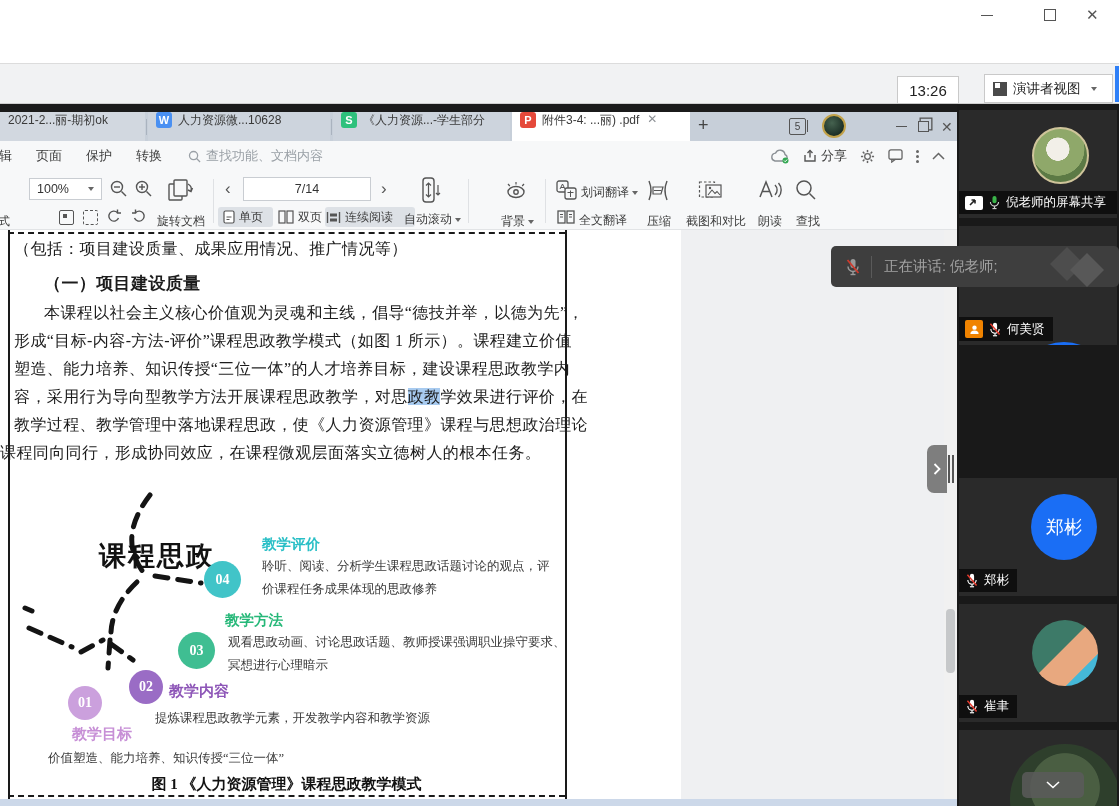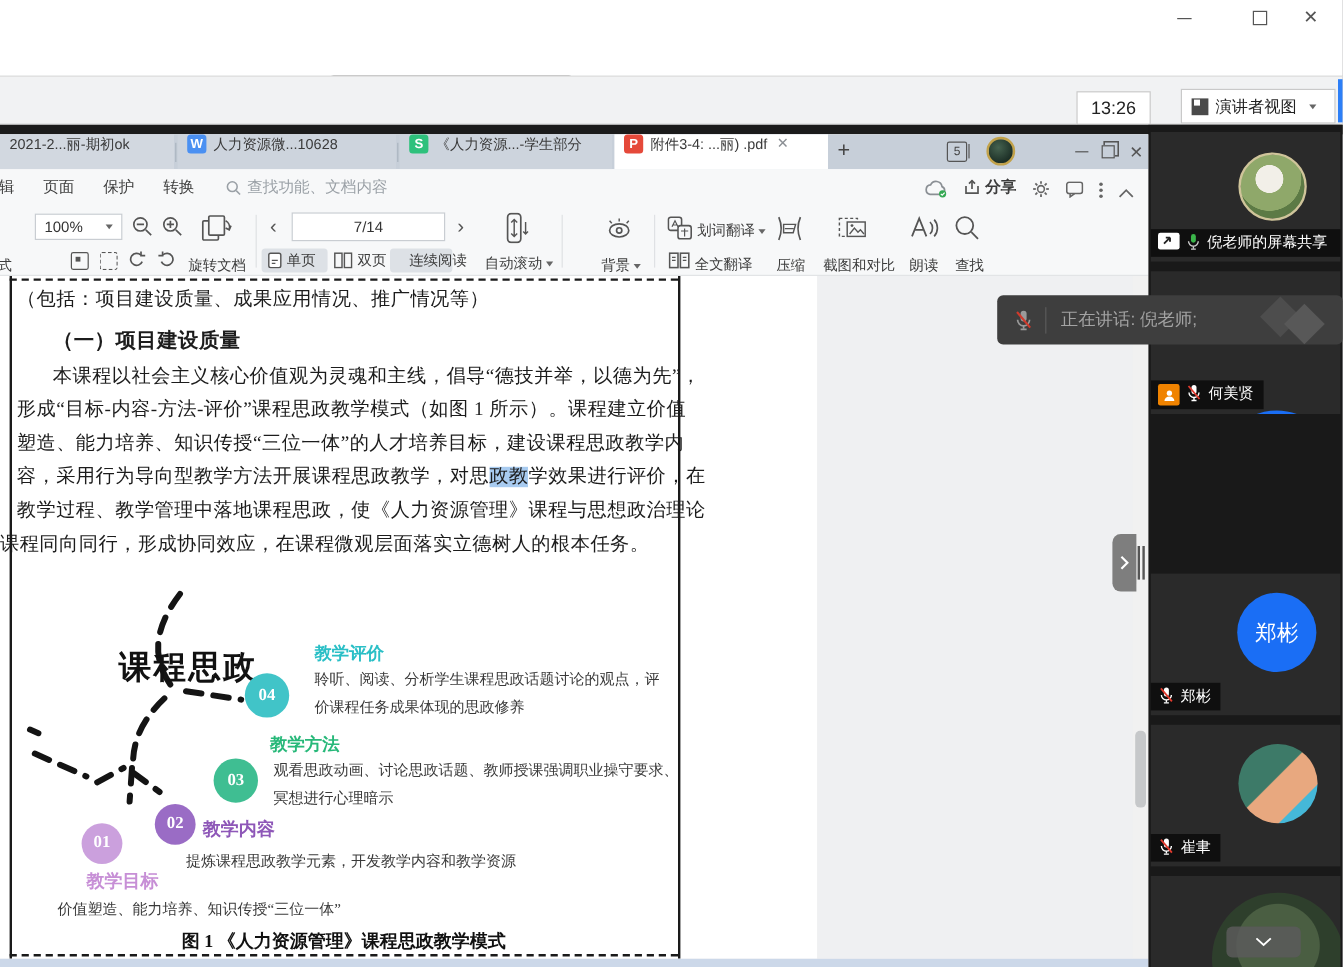--- a/index.html
+++ b/index.html
@@ -46,21 +46,21 @@
   .tborder-dash{position:absolute;height:0;border-top:2px dashed #1a1a1a;}
   .num-circle{position:absolute;border-radius:50%;color:#fff;font-weight:bold;display:flex;align-items:center;justify-content:center;font-size:14px;}
   .diag-title{position:absolute;font-weight:bold;font-size:14.5px;white-space:nowrap;}
   .diag-body{position:absolute;font-size:12.5px;color:#3a3a3a;white-space:nowrap;}
   .scrollstrip{left:944px;top:118px;width:13px;height:569px;background:#f1f1f1;}
   .scrollthumb{left:946px;top:497px;width:9px;height:64px;background:#c6c8ca;border-radius:4px;}
   .bottomstrip{left:0;top:687px;width:957px;height:8px;background:#ccd8e9;}
   
   .sidebar{left:957px;top:104px;width:162px;height:702px;background:#191919;}
   .tile{position:absolute;left:2px;width:158px;background:#2a2a2a;}
-  .namebar{position:absolute;left:0;bottom:4px;display:inline-flex;align-items:flex-start;gap:5px;background:rgba(8,8,8,0.78);padding:3px 8px 3px 6px;color:#fff;font-size:12.5px;white-space:nowrap;max-width:158px;box-sizing:border-box;}
+  .namebar{position:absolute;left:0;bottom:4px;display:inline-flex;align-items:center;gap:5px;background:rgba(8,8,8,0.78);padding:3px 8px 3px 6px;color:#fff;font-size:12.5px;white-space:nowrap;max-width:158px;box-sizing:border-box;}
   .avatar{position:absolute;border-radius:50%;}
   .toast{left:831px;top:246px;width:288px;height:41px;background:#3e3e3e;border-radius:5px;z-index:60;display:flex;align-items:center;}
   .handle{left:927px;top:445px;width:20px;height:48px;background:#7e7e7e;border-radius:7px 0 0 7px;z-index:55;display:flex;align-items:center;justify-content:center;}
   .gripline{position:absolute;width:1.5px;height:28px;background:#555;top:455px;z-index:56;}
   .chevbtn{left:1022px;top:772px;width:62px;height:26px;background:rgba(90,90,90,0.85);border-radius:5px;z-index:30;display:flex;align-items:center;justify-content:center;}
   .diamond{position:absolute;width:24px;height:24px;transform:rotate(45deg);}
 </style>
 </head>
 <body>
 
@@ -140,21 +140,21 @@
       <span class="menu-item">保护</span>
       <span class="menu-item">转换</span>
       <span style="display:inline-flex;align-items:center;gap:5px;margin-left:14px;color:#9aa0a6;font-family:Liberation Mono, monospace;">
         <svg width="13" height="13" viewBox="0 0 14 14">
             <circle cx="6" cy="6" r="4.4" fill="none" stroke="#9aa0a6" stroke-width="1.4"></circle>
             <line x1="9.5" y1="9.5" x2="13" y2="13" stroke="#9aa0a6" stroke-width="1.4"></line>
           </svg>
         <span>查找功能、文档内容</span>
       </span>
       <span style="flex:1;"></span>
-      <span style="display:inline-flex;align-items:flex-end;gap:13px;margin-right:12px;color:#666;font-weight:bold;">
+      <span style="display:inline-flex;align-items:center;gap:13px;margin-right:12px;color:#666;">
         <svg width="20" height="15" viewBox="0 0 20 15">
             <path d="M5 12 a4 4 0 0 1 .5-7.9 A5 5 0 0 1 15 5.5 A3.5 3.5 0 0 1 15 12 Z" fill="none" stroke="#8a8f94" stroke-width="1.4"></path>
             <circle cx="15.5" cy="11.5" r="3" fill="#34a853"></circle>
             <path d="M14 11.5 l1.2 1.2 l2-2.2" stroke="#fff" stroke-width="1" fill="none"></path>
           </svg>
         <span style="display:inline-flex;align-items:center;gap:4px;color:#3c3c3c;">
           <svg width="14" height="14" viewBox="0 0 14 14">
               <path d="M2 6 v6 h10 v-6" fill="none" stroke="#555" stroke-width="1.4"></path>
               <line x1="7" y1="1.5" x2="7" y2="8.5" stroke="#555" stroke-width="1.4"></line>
               <path d="M4.5 4 L7 1.5 L9.5 4" fill="none" stroke="#555" stroke-width="1.4"></path>
@@ -243,21 +243,21 @@
         <span class="tbtext">单页</span>
       </div>
       <div class="abs" style="left:278px;top:36px;height:20px;display:flex;align-items:center;gap:4px;">
         <svg width="16" height="14" viewBox="0 0 16 14">
             <rect x="1" y="1" width="6" height="12" fill="none" stroke="#555" stroke-width="1.2"></rect>
             <rect x="9" y="1" width="6" height="12" fill="none" stroke="#555" stroke-width="1.2"></rect>
           </svg>
         <span class="tbtext">双页</span>
           <span class="caret"></span>
       </div>
-      <div class="abs toggled" style="left:325px;top:36px;width:52px;height:20px;display:flex;align-items:center;gap:4px;padding-left:12px;box-sizing:border-box;">
+      <div class="abs toggled" style="left:325px;top:36px;width:90px;height:20px;display:flex;align-items:center;gap:4px;padding-left:1px;box-sizing:border-box;">
         <svg width="15" height="13" viewBox="0 0 15 13">
             <line x1="1.5" y1="1" x2="1.5" y2="12" stroke="#555" stroke-width="1.4"></line>
             <line x1="13.5" y1="1" x2="13.5" y2="12" stroke="#555" stroke-width="1.4"></line>
             <rect x="4" y="2.5" width="7" height="3" fill="#555"></rect>
             <rect x="4" y="7.5" width="7" height="3" fill="#555"></rect>
           </svg>
         <span class="tbtext">连续阅读</span>
       </div>
       <div>
         <svg class="abs" style="left:420px;top:6px;" width="22" height="26" viewBox="0 0 22 26">

